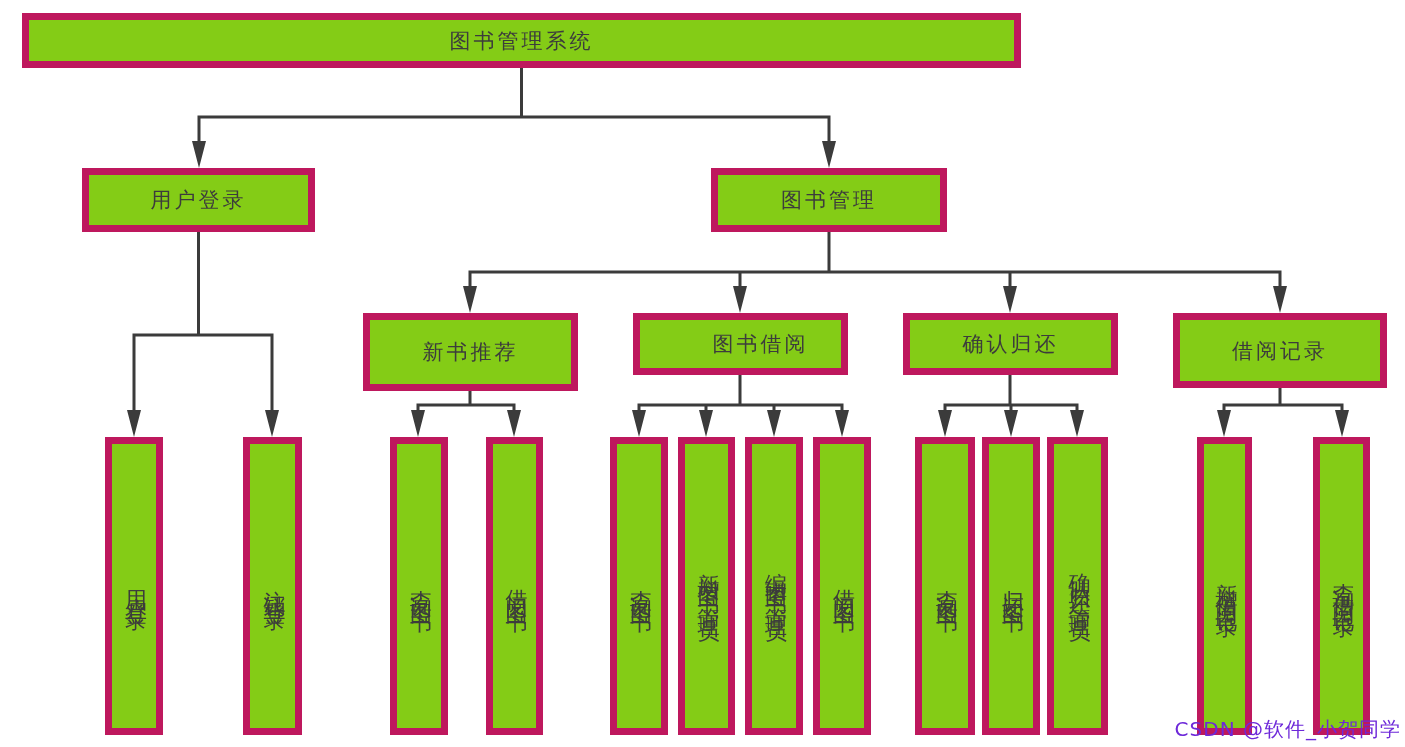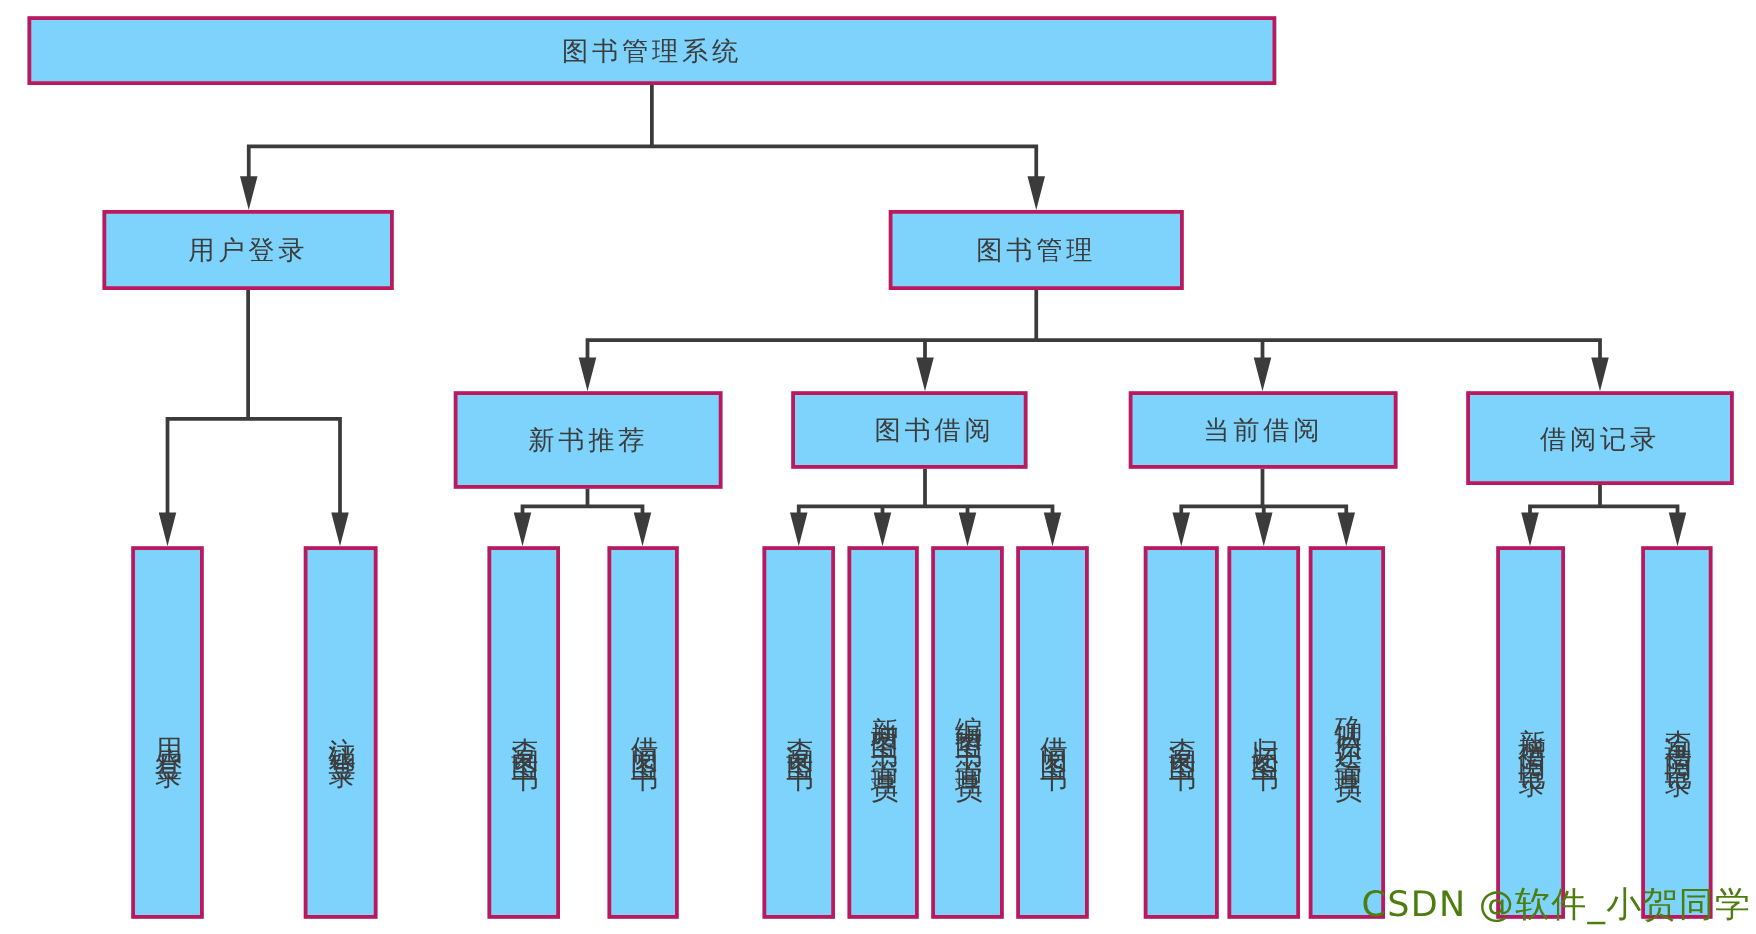--- a/index.html
+++ b/index.html
@@ -18,47 +18,48 @@
   .connectors {
     position: absolute;
     left: 0;
     top: 0;
     width: 1405px;
     height: 747px;
   }
   .box {
     position: absolute;
     box-sizing: border-box;
-    border: 3px solid #be185d;
-    background: #7dd3fc;
+    border: 7px solid #be185d;
+    background: #84cc16;
     display: flex;
     align-items: center;
     justify-content: center;
     color: #3c3c3c;
+    font-family: Liberation Mono, monospace;
   }
   .hbox {
     font-size: 21px;
     letter-spacing: 3px;
     white-space: nowrap;
   }
   .vbox {
     top: 437px;
     height: 298px;
     writing-mode: vertical-rl;
     text-orientation: mixed;
     font-size: 22px;
     letter-spacing: 7px;
     line-height: 1;
   }
   .watermark {
     position: absolute;
     right: 4px;
     bottom: 4px;
-    font-size: 28px;
-    color: #4d7c0f;
+    font-size: 20px;
+    color: #6d28d9;
     letter-spacing: 1px;
     white-space: nowrap;
   }
 </style>
 </head>
 <body>
 
 <div class="canvas">
 
   <svg class="connectors" width="1405" height="747" viewBox="0 0 1405 747">
@@ -80,22 +81,22 @@
              M1070 410 L1084 410 L1077 437 Z
              M1217 410 L1231 410 L1224 437 Z M1335 410 L1349 410 L1342 437 Z" fill="#3b3b3b" stroke="none"></path>
   </svg>
 
   <div class="box hbox" style="left:22px; top:13px; width:999px; height:55px;">图书管理系统</div>
 
   <div class="box hbox" style="left:82px; top:168px; width:233px; height:64px;">用户登录</div>
   <div class="box hbox" style="left:711px; top:168px; width:236px; height:64px;">图书管理</div>
 
   <div class="box hbox" style="left:363px; top:313px; width:215px; height:78px;">新书推荐</div>
-  <div class="box hbox" style="left:633px; top:313px; width:189px; height:62px;padding-left:40px;">图书借阅</div>
-  <div class="box hbox" style="left:903px; top:313px; width:215px; height:62px;">当前借阅</div>
+  <div class="box hbox" style="left:633px; top:313px; width:215px; height:62px;padding-left:40px;">图书借阅</div>
+  <div class="box hbox" style="left:903px; top:313px; width:215px; height:62px;">确认归还</div>
   <div class="box hbox" style="left:1173px; top:313px; width:214px; height:75px;">借阅记录</div>
 
   <div class="box vbox" style="left:105px; width:58px;">用户登录</div>
   <div class="box vbox" style="left:243px; width:59px;">注销登录</div>
 
   <div class="box vbox" style="left:390px; width:58px;">查询图书</div>
   <div class="box vbox" style="left:486px; width:57px;">借阅图书</div>
 
   <div class="box vbox" style="left:610px; width:58px;">查询图书</div>
   <div class="box vbox" style="left:678px; width:57px;">新增图书（管理员）</div>

